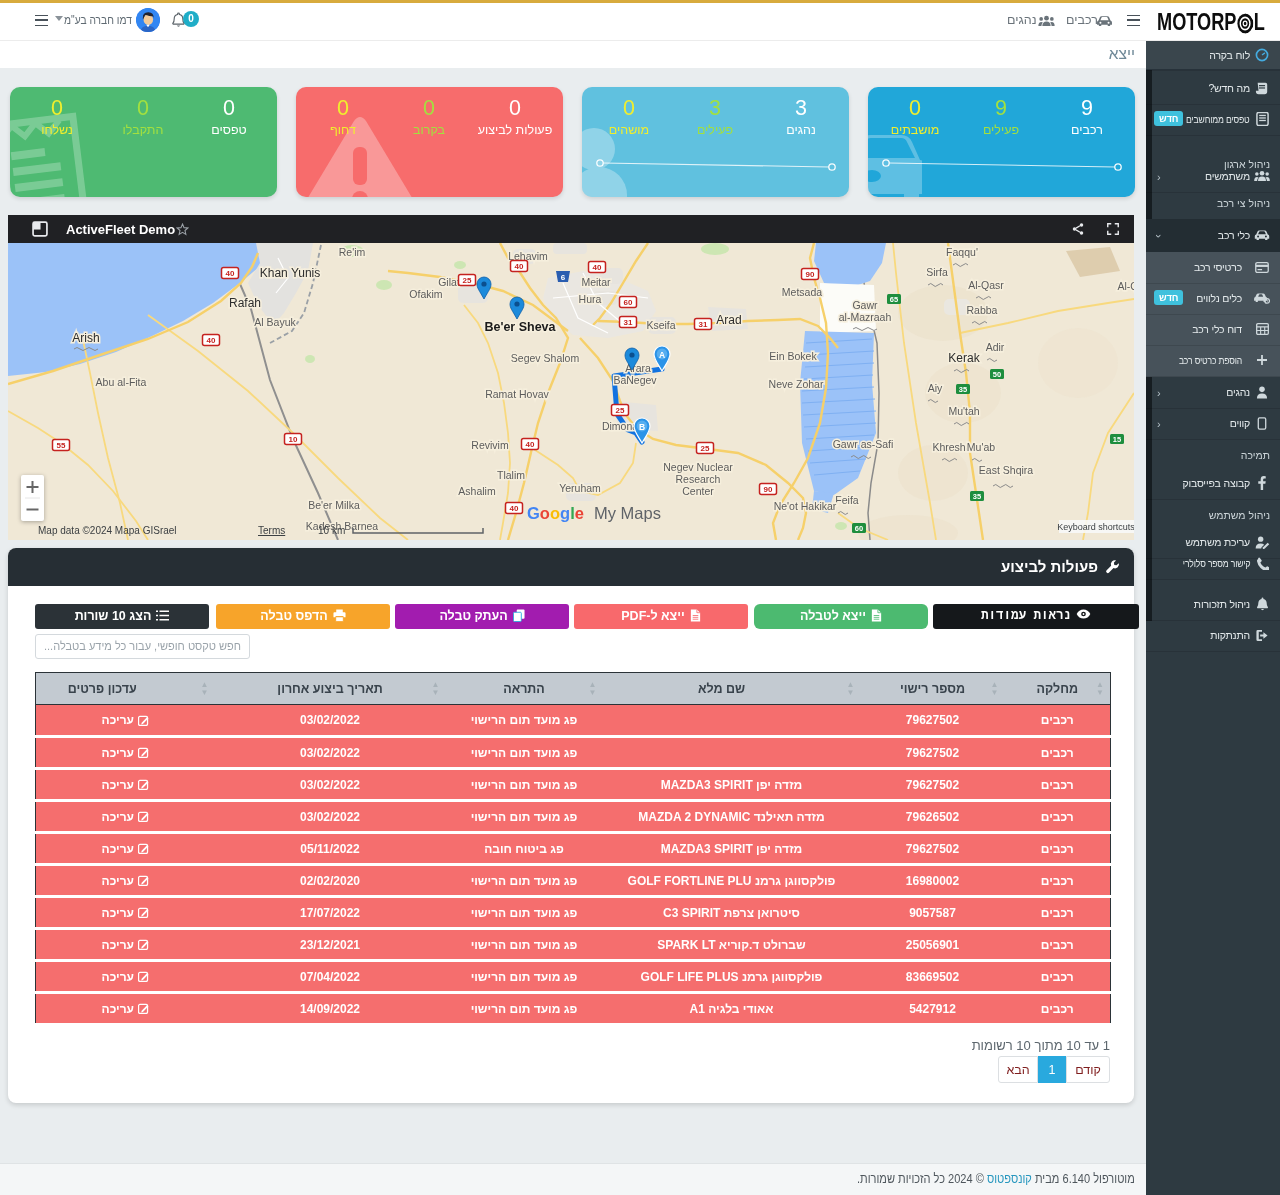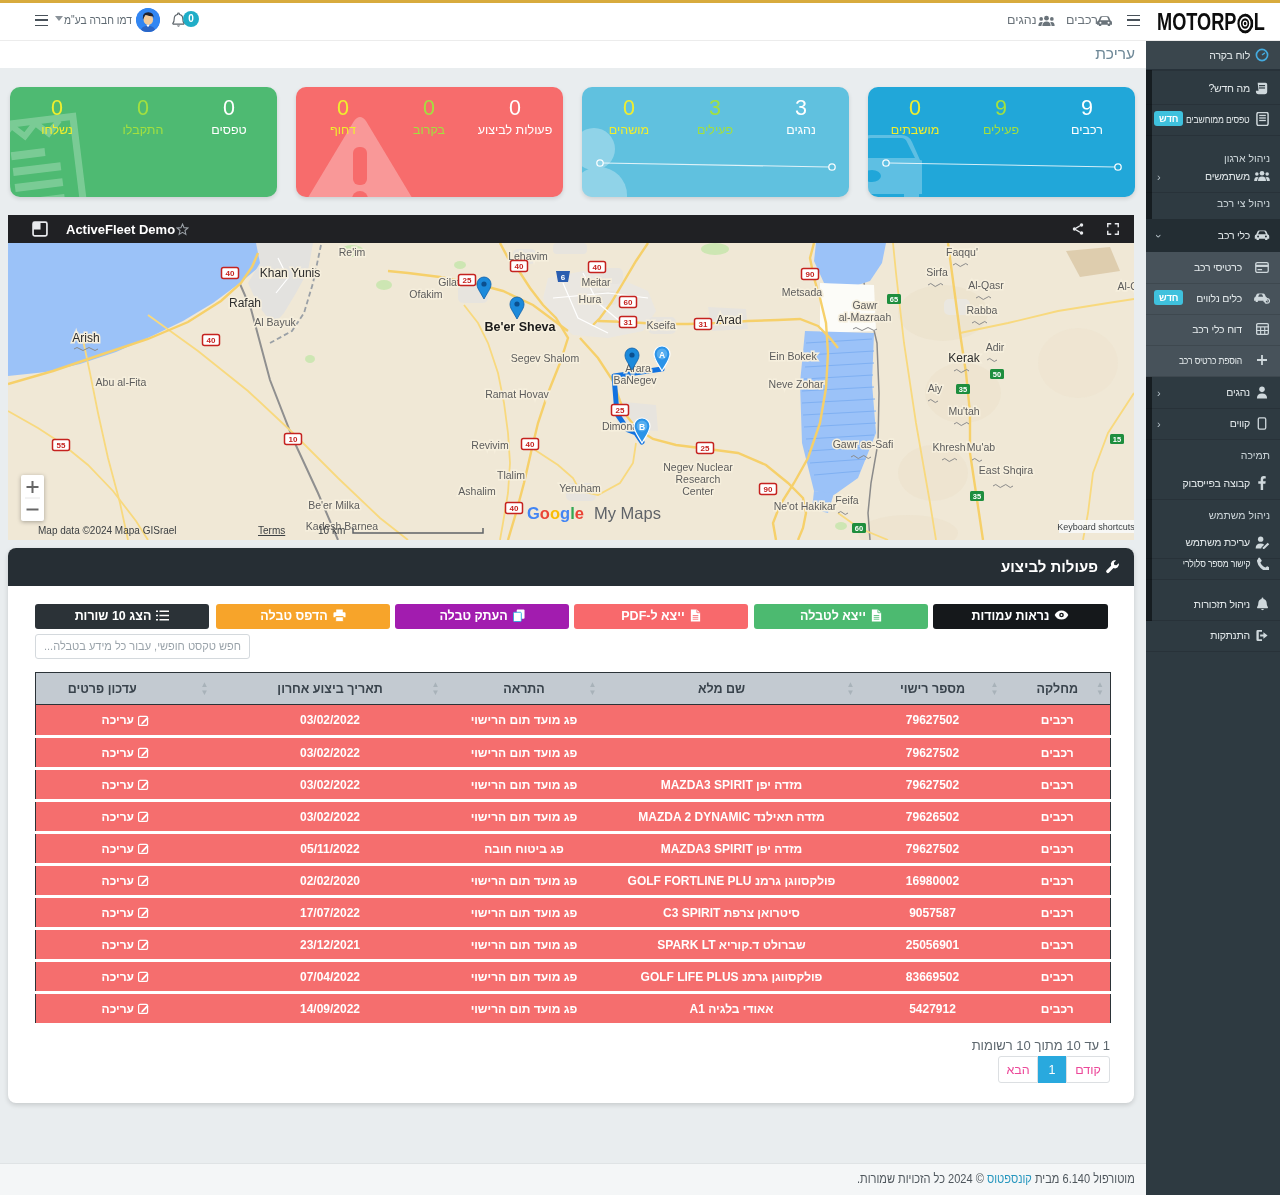--- a/index.html
+++ b/index.html
@@ -48,21 +48,21 @@
   .btn { position:absolute; top:604px; height:25px; border-radius:3px; color:#fff; font-size:12.5px; font-weight:bold; text-align:center; line-height:25px; direction:rtl; }
   #search { left:35px; top:634px; width:215px; height:25px; border:1px solid #d4d9dd; border-radius:3px; background:#fff; font-size:11px; color:#9aa3aa; direction:rtl; text-align:right; line-height:23px; padding:0 8px; white-space:nowrap; overflow:hidden; }
   table#dt { position:absolute; left:35px; top:672px; width:1075px; border-collapse:collapse; direction:rtl; table-layout:fixed; border-left:1px solid #2b3338; border-right:1px solid #2b3338; }
   #dt th { background:#c3cad1; color:#39434c; font-size:12.5px; height:32px; font-weight:bold; position:relative; }
   #dt td { background:#f56e6e; color:#fff; font-size:12px; font-weight:bold; height:32px; text-align:center; border-bottom:3px solid #fff; padding:0; }
   #dt th { border:1px solid #2b3338; border-left:none; border-right:none; }
   #dt th:last-child { padding-right:46px; }
   #dt th:nth-child(3) { padding-right:20px; }
   .sort { position:absolute; right:6px; top:8px; color:#a8b2b9; font-size:8px; line-height:8px; }
   #pg-info { right:170px; top:1038px; font-size:13px; color:#5c666d; direction:rtl; }
-  .pg-btn { position:absolute; top:1056px; height:27px; border:1px solid #dcdfe2; background:#fff; color:#ec4899; font-size:12.5px; text-align:center; line-height:27px; }
+  .pg-btn { position:absolute; top:1056px; height:27px; border:1px solid #dcdfe2; background:#fff; color:#7f1d1d; font-size:12.5px; text-align:center; line-height:27px; }
   
   #footer { left:0; top:1163px; width:1146px; height:32px; background:#f4f6f7; border-top:1px solid #dfe3e5; }
   #footer-text { right:145px; top:1171px; font-size:13px; color:#4e565c; direction:rtl; transform:scaleX(0.85); transform-origin:100% 0; white-space:nowrap; }
   #footer-text a { color:#2596be; text-decoration:none; }
 </style>
 </head>
 <body>
 <div id="topstrip" class="abs"></div>
 <div id="topbar" class="abs"></div>
 <div id="tb-left-ham" class="tb-ham abs"></div>
@@ -116,21 +116,21 @@
         <path d="M3 1 h9 a2 2 0 0 1 2 2 v8 a3 3 0 0 1 -3 3 h-7 a3 3 0 0 1 -3 -3 v-1 h3 z" fill="#cfd8dc"></path>
         <rect x="4.5" y="3.5" width="7" height="1.4" fill="#2e3a41"></rect>
         <rect x="4.5" y="6.2" width="7" height="1.4" fill="#2e3a41"></rect>
       </svg></span><span class="txt">מה חדש?</span></div>
 <div class="sb-item" style="top:104px;"><span class="sb-icon"><svg width="13" height="14" viewBox="0 0 14 15" style="vertical-align:-2px;">
         <rect x="1" y="0.5" width="12" height="14" rx="1.8" fill="none" stroke="#cfd8dc" stroke-width="1.6"></rect>
         <rect x="3.4" y="3" width="7.2" height="1.4" fill="#cfd8dc"></rect>
         <rect x="3.4" y="5.7" width="7.2" height="1.4" fill="#cfd8dc"></rect>
         <rect x="3.4" y="8.4" width="7.2" height="1.4" fill="#cfd8dc"></rect>
       </svg></span><span class="txt sq">טפסים ממוחשבים</span><span class="badge-new">חדש</span></div>
-<div class="sb-head" style="top:152px;">ניהול ארגון</div>
+<div class="sb-head" style="top:158px;">ניהול ארגון</div>
 <div class="sb-item" style="top:161px;"><span class="sb-icon"><svg width="16" height="12" viewBox="0 0 18 13" style="vertical-align:-1px;">
         <circle cx="9" cy="3.4" r="2.6" fill="#cfd8dc"></circle>
         <path d="M4.5 12 q0 -5 4.5 -5 q4.5 0 4.5 5 z" fill="#cfd8dc"></path>
         <circle cx="3.2" cy="4.2" r="2" fill="#cfd8dc"></circle>
         <path d="M0.2 12 q0 -4.4 3.2 -4.4 q1 0 1.7 0.5 q-1.6 1.4 -1.6 3.9 z" fill="#cfd8dc"></path>
         <circle cx="14.8" cy="4.2" r="2" fill="#cfd8dc"></circle>
         <path d="M17.8 12 q0 -4.4 -3.2 -4.4 q-1 0 -1.7 0.5 q1.6 1.4 1.6 3.9 z" fill="#cfd8dc"></path>
       </svg></span><span class="txt">משתמשים</span><span class="sb-chev">‹</span></div>
 <div class="sb-head" style="top:197px;">ניהול צי רכב</div>
 <div class="sb-item" style="top:219px; height:33px; line-height:33px; background:#232d33;"><span class="sb-icon"><svg width="16" height="12" viewBox="0 0 18 13" style="vertical-align:-1px;">
@@ -179,21 +179,21 @@
 <div class="sb-item" style="top:589px;"><span class="sb-icon"><svg width="13" height="14" viewBox="0 0 14 15" style="vertical-align:-2px;">
         <path d="M7 0.5 q1 0 1 1 v0.5 q3.5 0.8 3.5 4.5 q0 3 1.2 4.3 q0.7 0.8 -0.3 1.2 H1.6 q-1 -0.4 -0.3 -1.2 Q2.5 9.5 2.5 6.5 q0 -3.7 3.5 -4.5 V1.5 q0 -1 1 -1 z" fill="#cfd8dc"></path>
         <path d="M5.4 13 a1.7 1.7 0 0 0 3.2 0 z" fill="#cfd8dc"></path>
       </svg></span><span class="txt">ניהול תזכורות</span></div>
 <div class="sb-item" style="top:620px;"><span class="sb-icon"><svg width="14" height="13" viewBox="0 0 15 14" style="vertical-align:-2px;">
         <path d="M7.5 1 h-4.5 q-1.5 0 -1.5 1.5 v9 q0 1.5 1.5 1.5 h4.5 v-2 h-3.5 v-8 h3.5 z" fill="#cfd8dc"></path>
         <path d="M9 3.5 L13.5 7 L9 10.5 V8 H5.5 V6 H9 z" fill="#cfd8dc"></path>
       </svg></span><span class="txt">התנתקות</span></div>
 
 <div id="content-header" class="abs"></div>
-<div id="ch-title" class="abs">עריכת</div>
+<div id="ch-title" class="abs">ייצא</div>
 
 <div class="card" style="left:10px; background:#4eba72;">
   <svg width="100" height="105" viewBox="0 0 100 105" style="position:absolute; left:-14px; bottom:-16px; opacity:0.25; transform:rotate(-7deg);">
       <path d="M8 12 h74 v86 H8 z" fill="none" stroke="#fff" stroke-width="7"></path>
       <path d="M8 26 l12 -12 12 12 12 -12 12 12 12 -12" fill="none" stroke="#fff" stroke-width="6"></path>
       <rect x="16" y="40" width="34" height="8" fill="#fff"></rect>
       <rect x="16" y="56" width="48" height="8" fill="#fff"></rect>
       <rect x="16" y="72" width="48" height="8" fill="#fff"></rect>
       <rect x="34" y="88" width="30" height="8" fill="#fff"></rect>
     </svg>
@@ -558,26 +558,26 @@
     </svg>הדפס טבלה</div>
 <div class="btn" style="left:395px; width:174px; background:#a21caf;"><svg width="12" height="13" viewBox="0 0 13 14" style="vertical-align:-2px; margin-left:5px;">
       <rect x="4" y="0.5" width="8.5" height="10" rx="1" fill="#fff"></rect>
       <rect x="0.5" y="3.5" width="8.5" height="10" rx="1" fill="#fff" stroke="#2aa9de" stroke-width="1"></rect>
     </svg>העתק טבלה</div>
 <div class="btn" style="left:574px; width:174px; background:#f8696c;"><svg width="11" height="13" viewBox="0 0 11 14" style="vertical-align:-2px; margin-left:5px;">
       <path d="M0.5 0.5 h6.5 l3.5 3.5 v9.5 h-10 z" fill="#fff"></path>
       <path d="M7 0.5 v3.5 h3.5" fill="none" stroke="#f8696c" stroke-width="0.9"></path>
       <path d="M2.5 7 h6 M2.5 9 h6 M2.5 11 h6" stroke="#f8696c" stroke-width="0.9"></path>
     </svg>ייצא ל-PDF</div>
-<div class="btn" style="left:754px; width:174px; background:#4cba70;"><svg width="11" height="13" viewBox="0 0 11 14" style="vertical-align:-2px; margin-left:5px;">
+<div class="btn" style="left:754px; width:174px; background:#4cba70;border-radius:6px;"><svg width="11" height="13" viewBox="0 0 11 14" style="vertical-align:-2px; margin-left:5px;">
       <path d="M0.5 0.5 h6.5 l3.5 3.5 v9.5 h-10 z" fill="#fff"></path>
       <path d="M7 0.5 v3.5 h3.5" fill="none" stroke="#4cba70" stroke-width="0.9"></path>
       <path d="M2.5 7 h6 M2.5 9 h6 M2.5 11 h6" stroke="#4cba70" stroke-width="0.9"></path>
     </svg>ייצא לטבלה</div>
-<div class="btn" style="left:933px; width:175px; background:#15181b;"><svg width="15" height="10" viewBox="0 0 16 11" style="vertical-align:0px; margin-left:5px;">
+<div class="btn" style="left:933px; width:206px; background:#15181b;font-family:Liberation Mono, monospace;"><svg width="15" height="10" viewBox="0 0 16 11" style="vertical-align:0px; margin-left:5px;">
       <path d="M8 0.5 q5 0 7.5 5 q-2.5 5 -7.5 5 q-5 0 -7.5 -5 q2.5 -5 7.5 -5 z" fill="#fff"></path>
       <circle cx="8" cy="5.5" r="2.6" fill="#15181b"></circle>
       <circle cx="8" cy="5.5" r="1" fill="#fff"></circle>
     </svg>נראות עמודות</div>
 <div id="search" class="abs">חפש טקסט חופשי, עבור כל מידע בטבלה...</div>
 
 <table id="dt">
   <colgroup>
       <col style="width:106px">
       <col style="width:144px">

